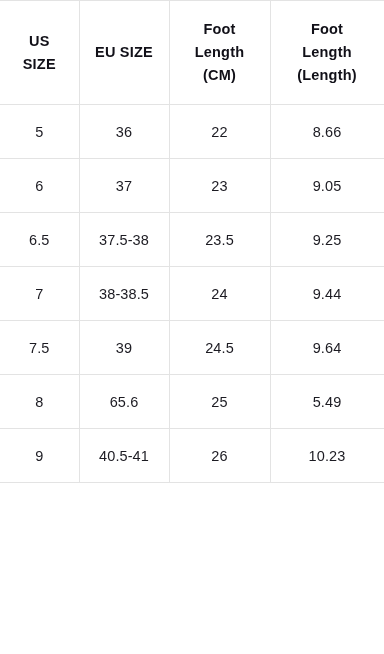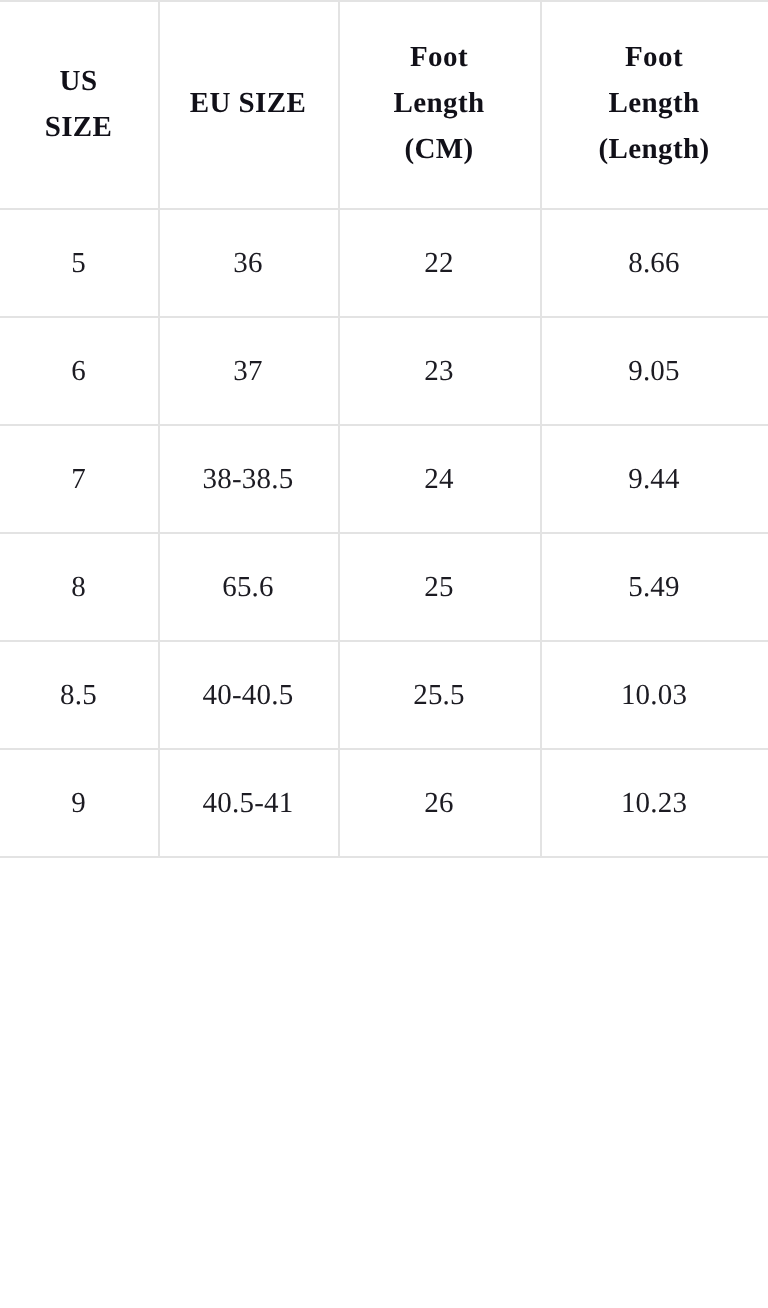--- a/index.html
+++ b/index.html
@@ -14,21 +14,20 @@
     overflow: hidden;
     font-family: "Liberation Sans", "DejaVu Sans", sans-serif;
     -webkit-font-smoothing: antialiased;
   }
 
   #size-table {
     width: 384px;
     border-collapse: collapse;
     table-layout: fixed;
     background: #ffffff;
-    font-family: Liberation Serif, serif;
   }
 
   
   col.c-us      { width: 79px; }
   col.c-eu      { width: 90px; }
   col.c-cm      { width: 101px; }
   col.c-inch    { width: 114px; }
 
   #size-table th,
   #size-table td {
@@ -106,36 +105,42 @@
         <td>22</td>
         <td>8.66</td>
       </tr>
       <tr>
         <td>6</td>
         <td>37</td>
         <td>23</td>
         <td>9.05</td>
       </tr>
       <tr>
+        <td>6.5</td>
+        <td>37.5-38</td>
+        <td>23.5</td>
+        <td>9.25</td>
+      </tr>
+      <tr>
         <td>7</td>
         <td>38-38.5</td>
         <td>24</td>
         <td>9.44</td>
       </tr>
       <tr>
+        <td>7.5</td>
+        <td>39</td>
+        <td>24.5</td>
+        <td>9.64</td>
+      </tr>
+      <tr>
         <td>8</td>
         <td>65.6</td>
         <td>25</td>
         <td>5.49</td>
-      </tr>
-      <tr>
-        <td>8.5</td>
-        <td>40-40.5</td>
-        <td>25.5</td>
-        <td>10.03</td>
       </tr>
       <tr>
         <td>9</td>
         <td>40.5-41</td>
         <td>26</td>
         <td>10.23</td>
       </tr>
     </tbody>
 </table>
 

